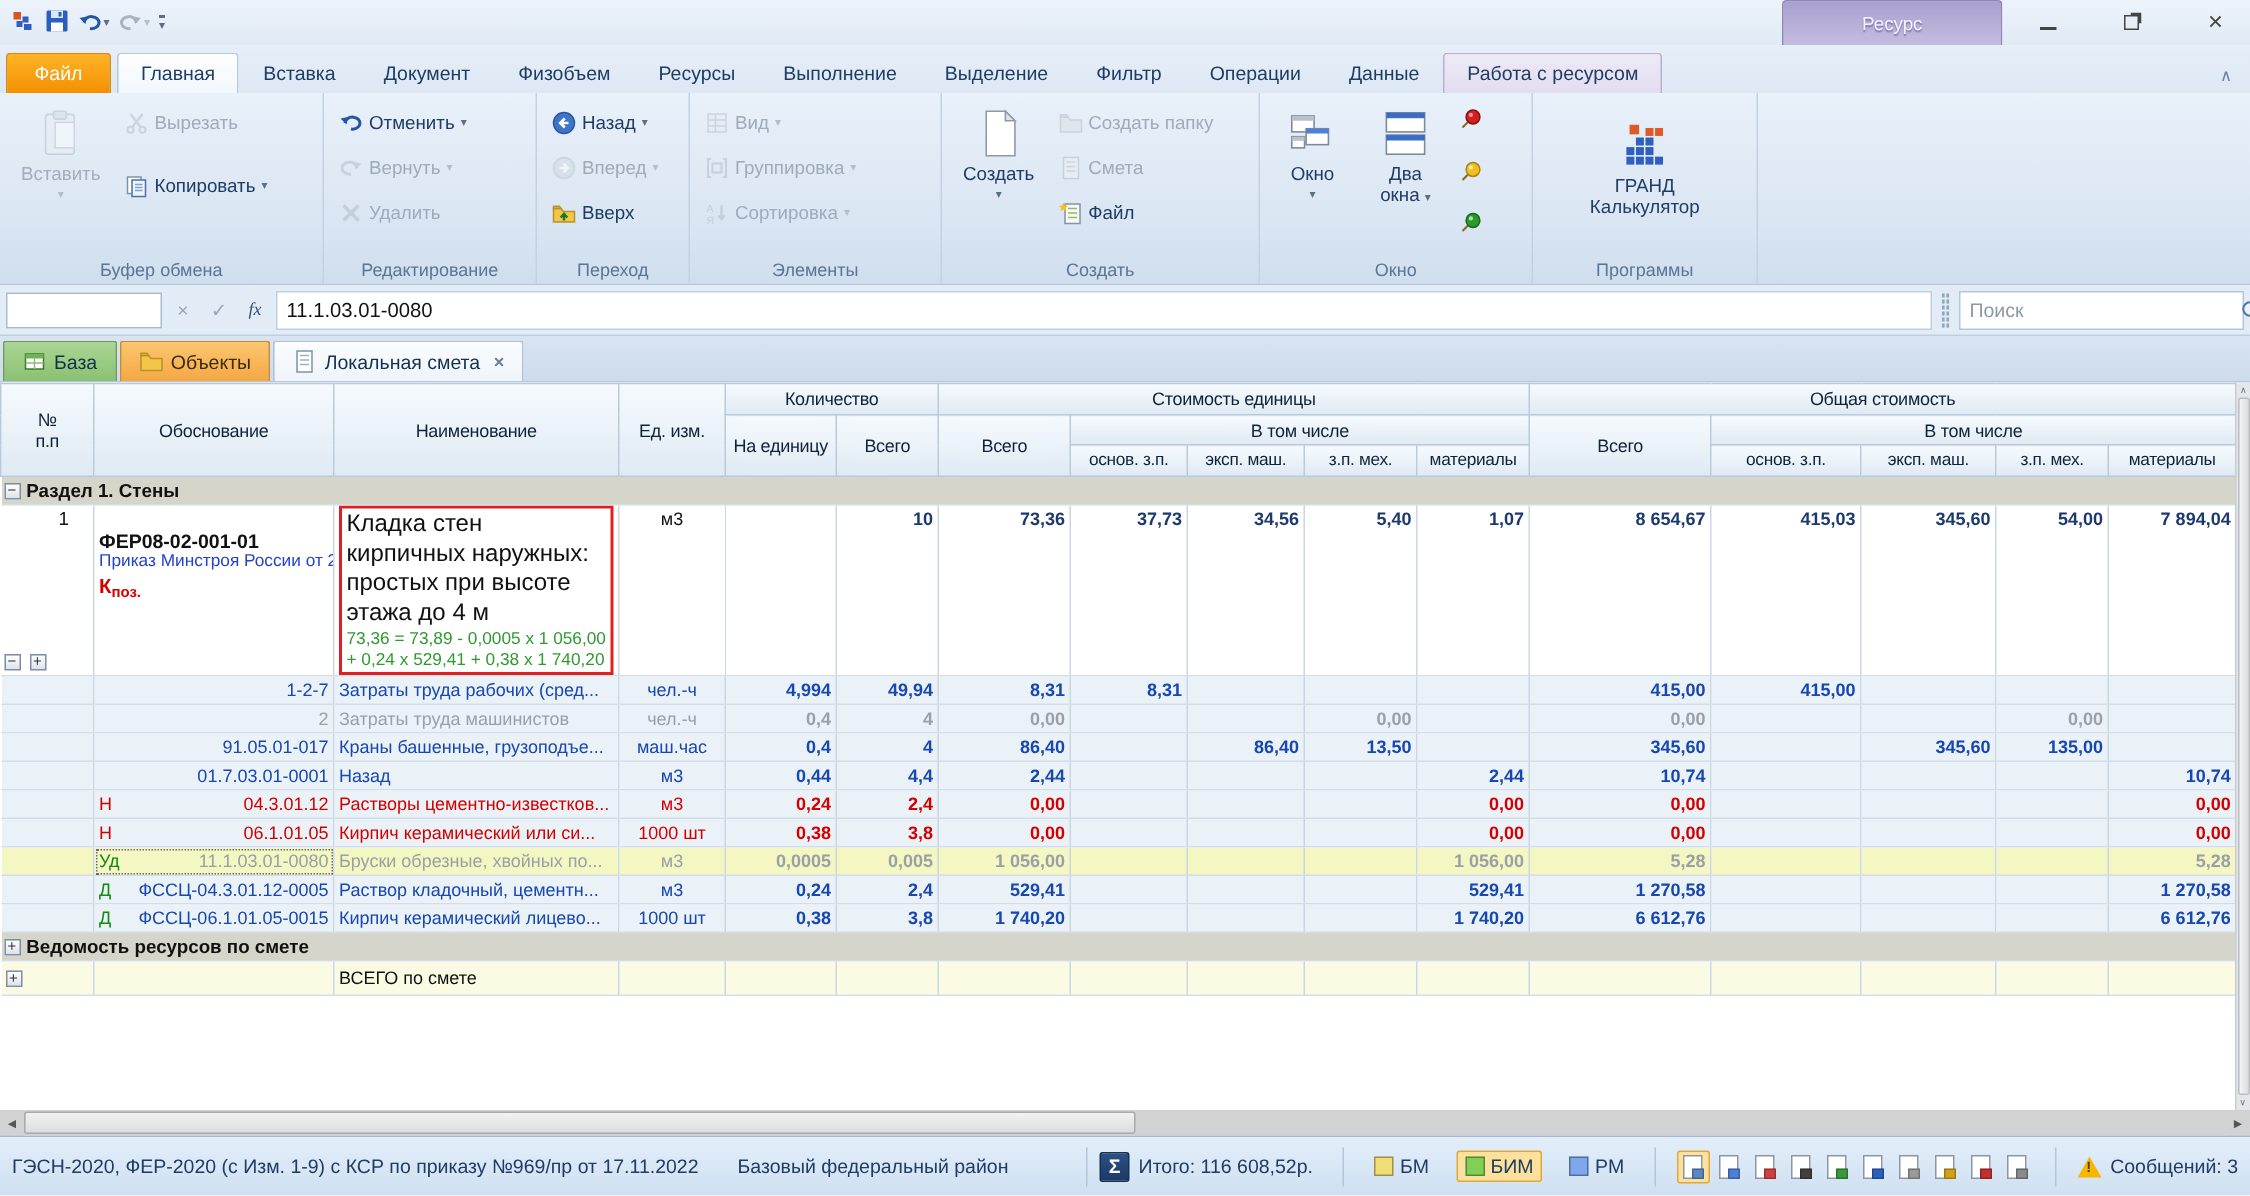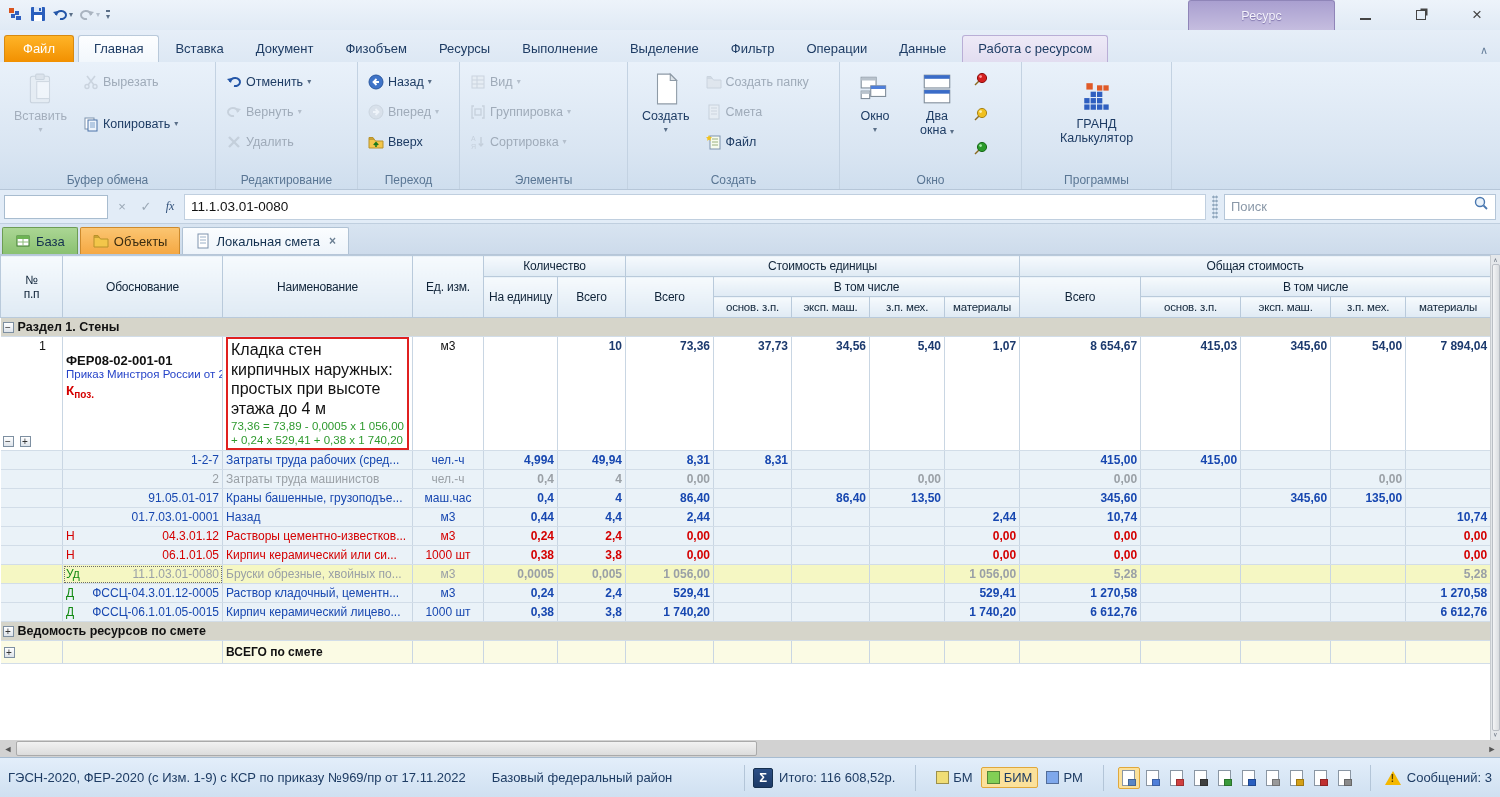--- a/index.html
+++ b/index.html
@@ -41,21 +41,21 @@
   .dis svg{opacity:.45}
   .pincol{display:flex;flex-direction:column;justify-content:space-between;padding:6px 2px;height:100px}
 
   
   .fbar{position:absolute;top:190px;left:0;width:1500px;height:34px;background:#e2ecf7;border-bottom:1px solid #c0cfdf;display:flex;align-items:center;padding:0 4px;gap:4px}
   .namebox{width:104px;height:24px;border:1px solid #a8bccf;background:#fff;font-size:13px;padding:0 4px;font-family:"Liberation Sans",sans-serif}
   .fbtn{width:20px;text-align:center;color:#9aa7b5;font-size:13px}
   .fx{font-family:"Liberation Serif",serif;font-style:italic;font-weight:normal;color:#31507a;font-size:12px}
   .fvalue{flex:1;height:26px;border:1px solid #c0cfdf;background:#fff;font-size:13.5px;color:#111;padding:0 6px;font-family:"Liberation Sans",sans-serif}
   .grip{width:6px;height:24px;background-image:radial-gradient(#8fa6bd 1px,transparent 1.2px);background-size:3px 4px;margin:0 2px}
-  .searchbox{width:272px;height:26px;border:1px solid #b5c6d8;background:#fff;display:flex;padding:0 6px;gap:4px}
+  .searchbox{width:190px;height:26px;border:1px solid #b5c6d8;background:#fff;display:flex;align-items:center;padding:0 6px;gap:4px}
   .searchbox input{border:none;outline:none;flex:1;font-size:13px;color:#444;font-family:"Liberation Sans",sans-serif;background:transparent}
   .searchbox input::placeholder{color:#8a98a8}
 
   
   .doctabs{position:absolute;top:224px;left:0;width:1500px;height:31px;background:linear-gradient(#d8e4f1,#cddbeb);display:flex;align-items:flex-end;padding-left:2px;gap:2px;border-bottom:1px solid #b6c6d8}
   .dtab{height:27px;display:flex;align-items:center;gap:5px;padding:0 12px;font-size:13px;border:1px solid #9fb2c4;border-bottom:none;border-radius:2px 2px 0 0;color:#13304f}
   .dtab.green{background:linear-gradient(#abd694,#8ac171);border-color:#6d9c54}
   .dtab.orange{background:linear-gradient(#fbc571,#f5a843);border-color:#cd8a2c;color:#3a2c10}
   .dtab.active{background:linear-gradient(#fbfdff,#eef4fa);border-color:#b0c2d4}
   .dclose{color:#6b7f93;font-weight:bold;font-size:12px;margin-left:4px}
@@ -88,21 +88,21 @@
   .codeflex{display:flex;justify-content:space-between;align-items:center}
   .codetxt{font-size:12px}
   td.c-num-r{text-align:right;font-weight:bold}
   .blue{color:#1747b0}
   .gray{color:#9aa0a6}
   .red{color:#d40000}
   .marker.green{color:#138a13;font-size:12px}
   .marker.red{color:#d40000;font-size:12px}
   .selcell{outline:1px dotted #6b6b6b;outline-offset:-2px}
   tr[data-name="total-row"] td{background:#fbfbe4;height:23px}
-  .name-b{font-weight:bold;color:#111;font-size:12.5px}
+  .name-b{font-weight:normal;color:#111;font-size:12.5px}
 
   
   .vscroll{position:absolute;top:255px;right:0;width:10px;height:485px;background:#e4e7ea;border-left:1px solid #c8ccd0;display:flex;flex-direction:column;align-items:center;justify-content:space-between;padding:1px 0;font-size:6px;color:#6a7482}
   .vthumb{width:8px;flex:1;margin:1px 0;background:linear-gradient(90deg,#f4f5f6,#d9dcdf);border:1px solid #b9bec4;border-radius:2px}
   .hscroll{position:absolute;top:740px;left:0;width:1500px;height:17px;background:#d2d2d2;display:flex;align-items:stretch;font-size:9px;color:#555}
   .harrow{width:16px;display:flex;align-items:center;justify-content:center;background:#d2d2d2}
   .hthumb{width:741px;background:linear-gradient(#f2f2f2,#dcdcdc);border:1px solid #aaa;border-radius:2px;margin:1px 0}
   .htrack{flex:1}
 
   
@@ -798,21 +798,21 @@
 <div class="statusbar" data-name="status-bar">
   <div class="sb-left">
     <span data-name="normative-base-label">ГЭСН-2020, ФЕР-2020 (с Изм. 1-9) с КСР по приказу №969/пр от 17.11.2022</span>
     <span data-name="region-label">Базовый федеральный район</span>
   </div>
   <div class="sb-sep"></div>
   <div class="sb-right">
     <span class="sigma" data-name="sum-icon">Σ</span>
     <span data-name="total-amount" style="margin-right:6px">Итого: 116 608,52р.</span>
     <div class="sb-sep"></div>
-    <div data-name="mode-toggles" style="display:flex;align-items:flex-start;gap:2px" id="toggles">
+    <div data-name="mode-toggles" style="display:flex;align-items:flex-start;gap:12px" id="toggles">
         <div class="toggle" data-name="toggle-bm">
           <span class="tsq" data-name="toggle-color-icon" style="background: rgb(240, 221, 118);"></span>
           <span data-name="toggle-label">БМ</span>
         </div>
         <div class="toggle sel" data-name="toggle-bim">
           <span class="tsq" data-name="toggle-color-icon" style="background: rgb(130, 207, 85);"></span>
           <span data-name="toggle-label">БИМ</span>
         </div>
         <div class="toggle" data-name="toggle-rm">
           <span class="tsq" data-name="toggle-color-icon" style="background: rgb(127, 168, 236);"></span>

